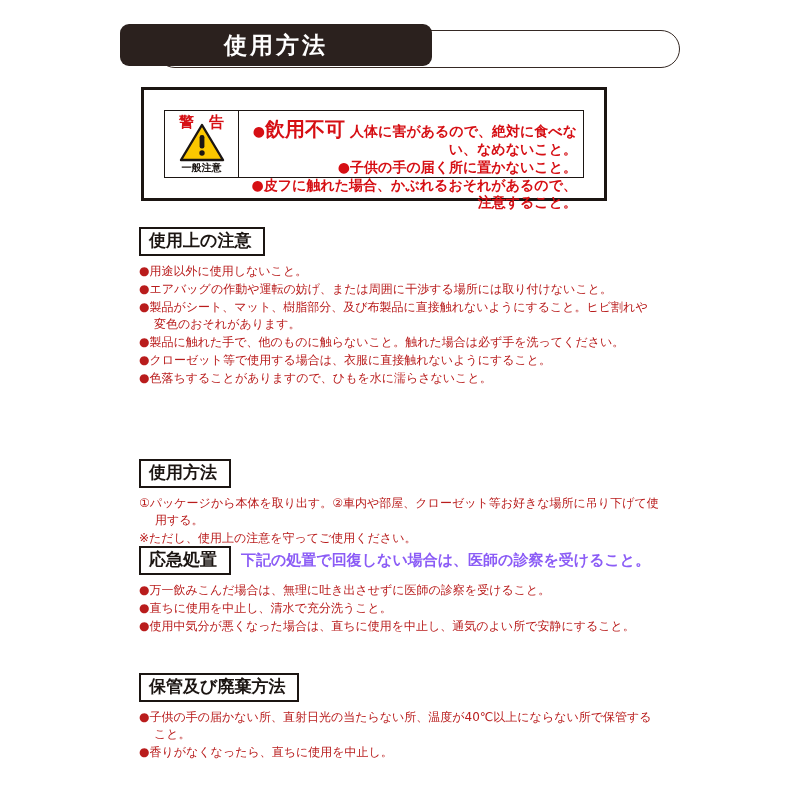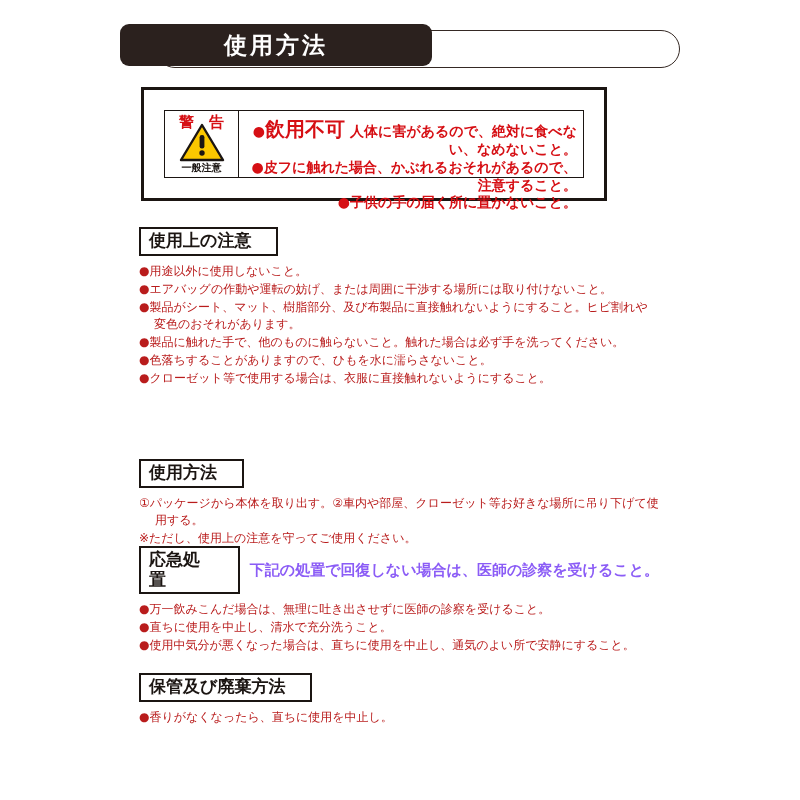--- a/index.html
+++ b/index.html
@@ -132,21 +132,21 @@
     letter-spacing: 0px;
   }
   .warn-small { font-size: 14px; font-weight: bold; }
 
   
   .section { position: absolute; left: 139px; width: 520px; }
   .sec-head-row { display: flex; align-items: center; gap: 10px; }
   .sec-head {
     display: inline-block;
     border: 2px solid #1b1512;
-    padding: 2px 25px 3px 8px;
+    padding: 2px 12px 3px 8px;
     font-size: 17px;
     font-weight: bold;
     color: #1b1512;
     line-height: 1.15;
     background: #ffffff;
   }
   .sec-head-note {
     font-size: 15px;
     font-weight: bold;
     color: #8b5cf6;
@@ -190,40 +190,40 @@
           <circle cx="23" cy="31" r="2.7" fill="#1b1512"></circle>
         </svg>
       </div>
       <div class="warn-sub">一般注意</div>
     </div>
     <div class="warn-right">
       <span class="warn-line">
         <span class="bul">●</span><span class="warn-big">飲用不可</span> <span class="warn-small">人体に害があるので、絶対に食べない、なめないこと。</span>
       </span>
       <span class="warn-line">
-        <span class="bul">●</span><span class="warn-small">皮フに触れた場合、かぶれるおそれがあるので、注意すること。</span>
+        <span class="bul">●</span><span class="warn-small">子供の手の届く所に置かないこと。</span>
       </span>
       <span class="warn-line">
-        <span class="bul">●</span><span class="warn-small">子供の手の届く所に置かないこと。</span>
+        <span class="bul">●</span><span class="warn-small">皮フに触れた場合、かぶれるおそれがあるので、注意すること。</span>
       </span>
     </div>
   </div>
 </div>
 
 <div class="section" id="sec-precautions">
   <div class="sec-head-row">
     <span class="sec-head">使用上の注意</span>
   </div>
   <div class="sec-body">
     <div class="item"><span>●</span><span>用途以外に使用しないこと。</span></div>
     <div class="item"><span>●</span><span>エアバッグの作動や運転の妨げ、または周囲に干渉する場所には取り付けないこと。</span></div>
     <div class="item"><span>●</span><span>製品がシート、マット、樹脂部分、及び布製品に直接触れないようにすること。ヒビ割れや変色のおそれがあります。</span></div>
     <div class="item"><span>●</span><span>製品に触れた手で、他のものに触らないこと。触れた場合は必ず手を洗ってください。</span></div>
+    <div class="item"><span>●</span><span>クローゼット等で使用する場合は、衣服に直接触れないようにすること。</span></div>
     <div class="item"><span>●</span><span>色落ちすることがありますので、ひもを水に濡らさないこと。</span></div>
-    <div class="item"><span>●</span><span>クローゼット等で使用する場合は、衣服に直接触れないようにすること。</span></div>
   </div>
 </div>
 
 <div class="section" id="sec-usage">
   <div class="sec-head-row">
     <span class="sec-head">使用方法</span>
   </div>
   <div class="sec-body">
     <div class="item num"><span>①パッケージから本体を取り出す。②車内や部屋、クローゼット等お好きな場所に吊り下げて使用する。</span></div>
     <div class="item note"><span>※ただし、使用上の注意を守ってご使用ください。</span></div>
@@ -240,15 +240,16 @@
     <div class="item"><span>●</span><span>直ちに使用を中止し、清水で充分洗うこと。</span></div>
     <div class="item"><span>●</span><span>使用中気分が悪くなった場合は、直ちに使用を中止し、通気のよい所で安静にすること。</span></div>
   </div>
 </div>
 
 <div class="section" id="sec-storage">
   <div class="sec-head-row">
     <span class="sec-head">保管及び廃棄方法</span>
   </div>
   <div class="sec-body">
+    <div class="item"><span>●</span><span>子供の手の届かない所、直射日光の当たらない所、温度が40℃以上にならない所で保管すること。</span></div>
     <div class="item"><span>●</span><span>香りがなくなったら、直ちに使用を中止し。</span></div>
   </div>
 </div>
 
 </body></html>

